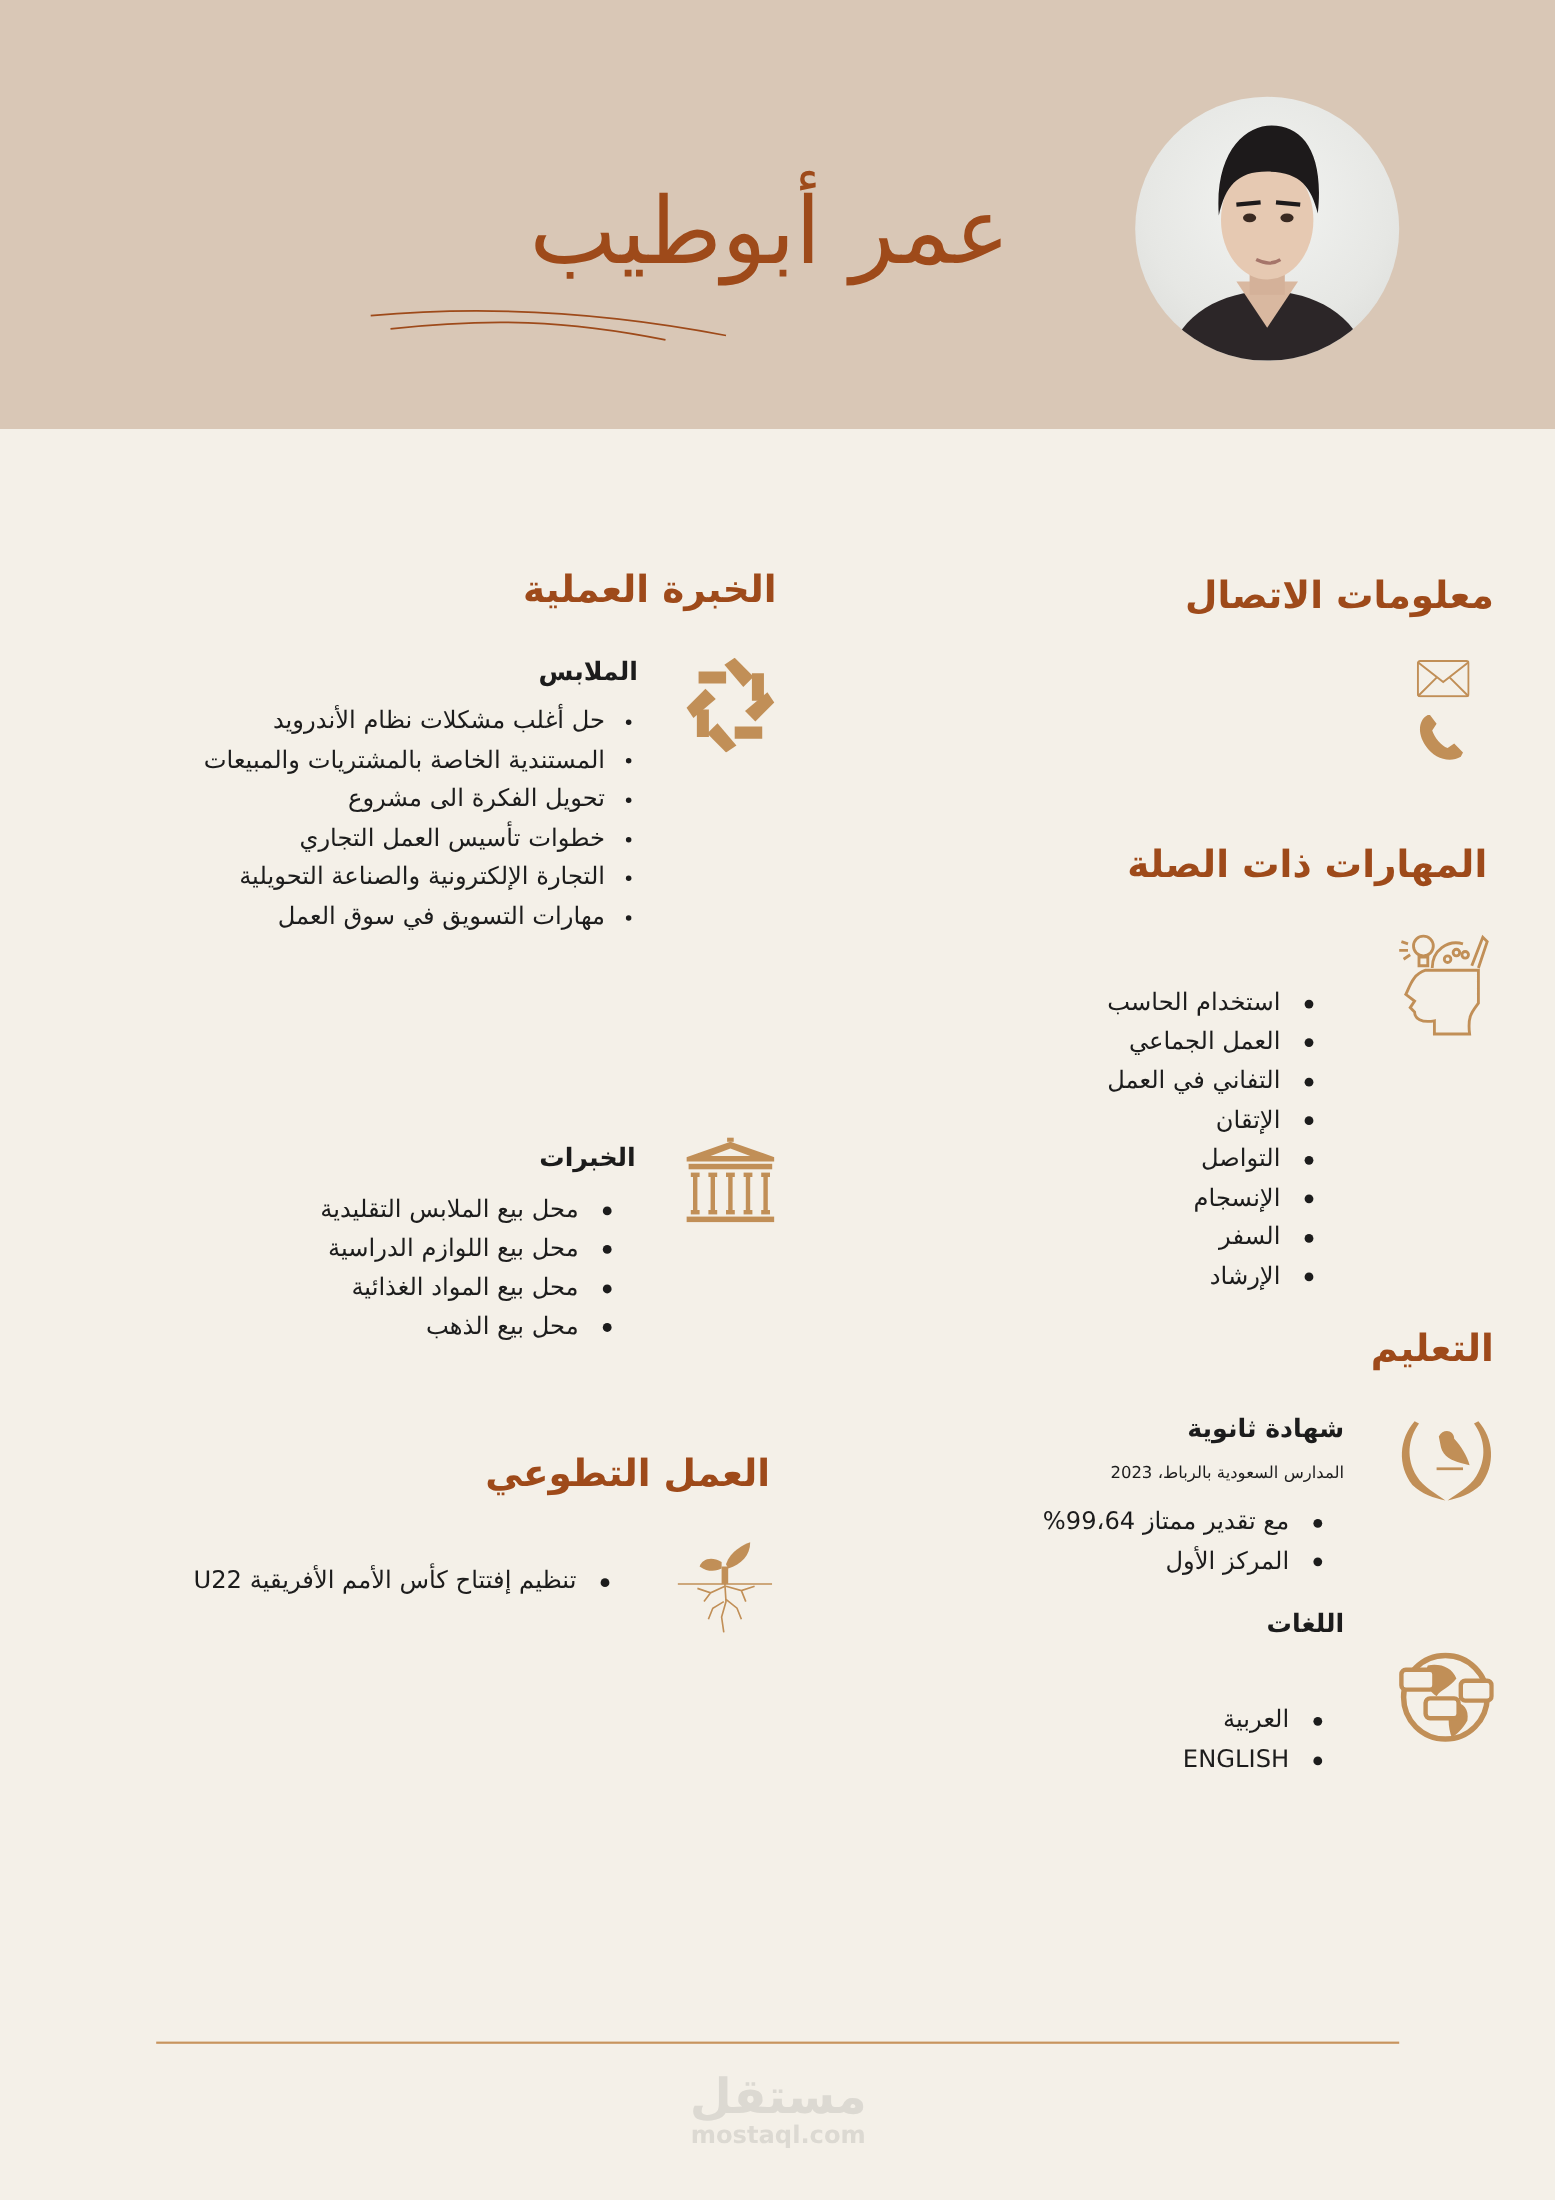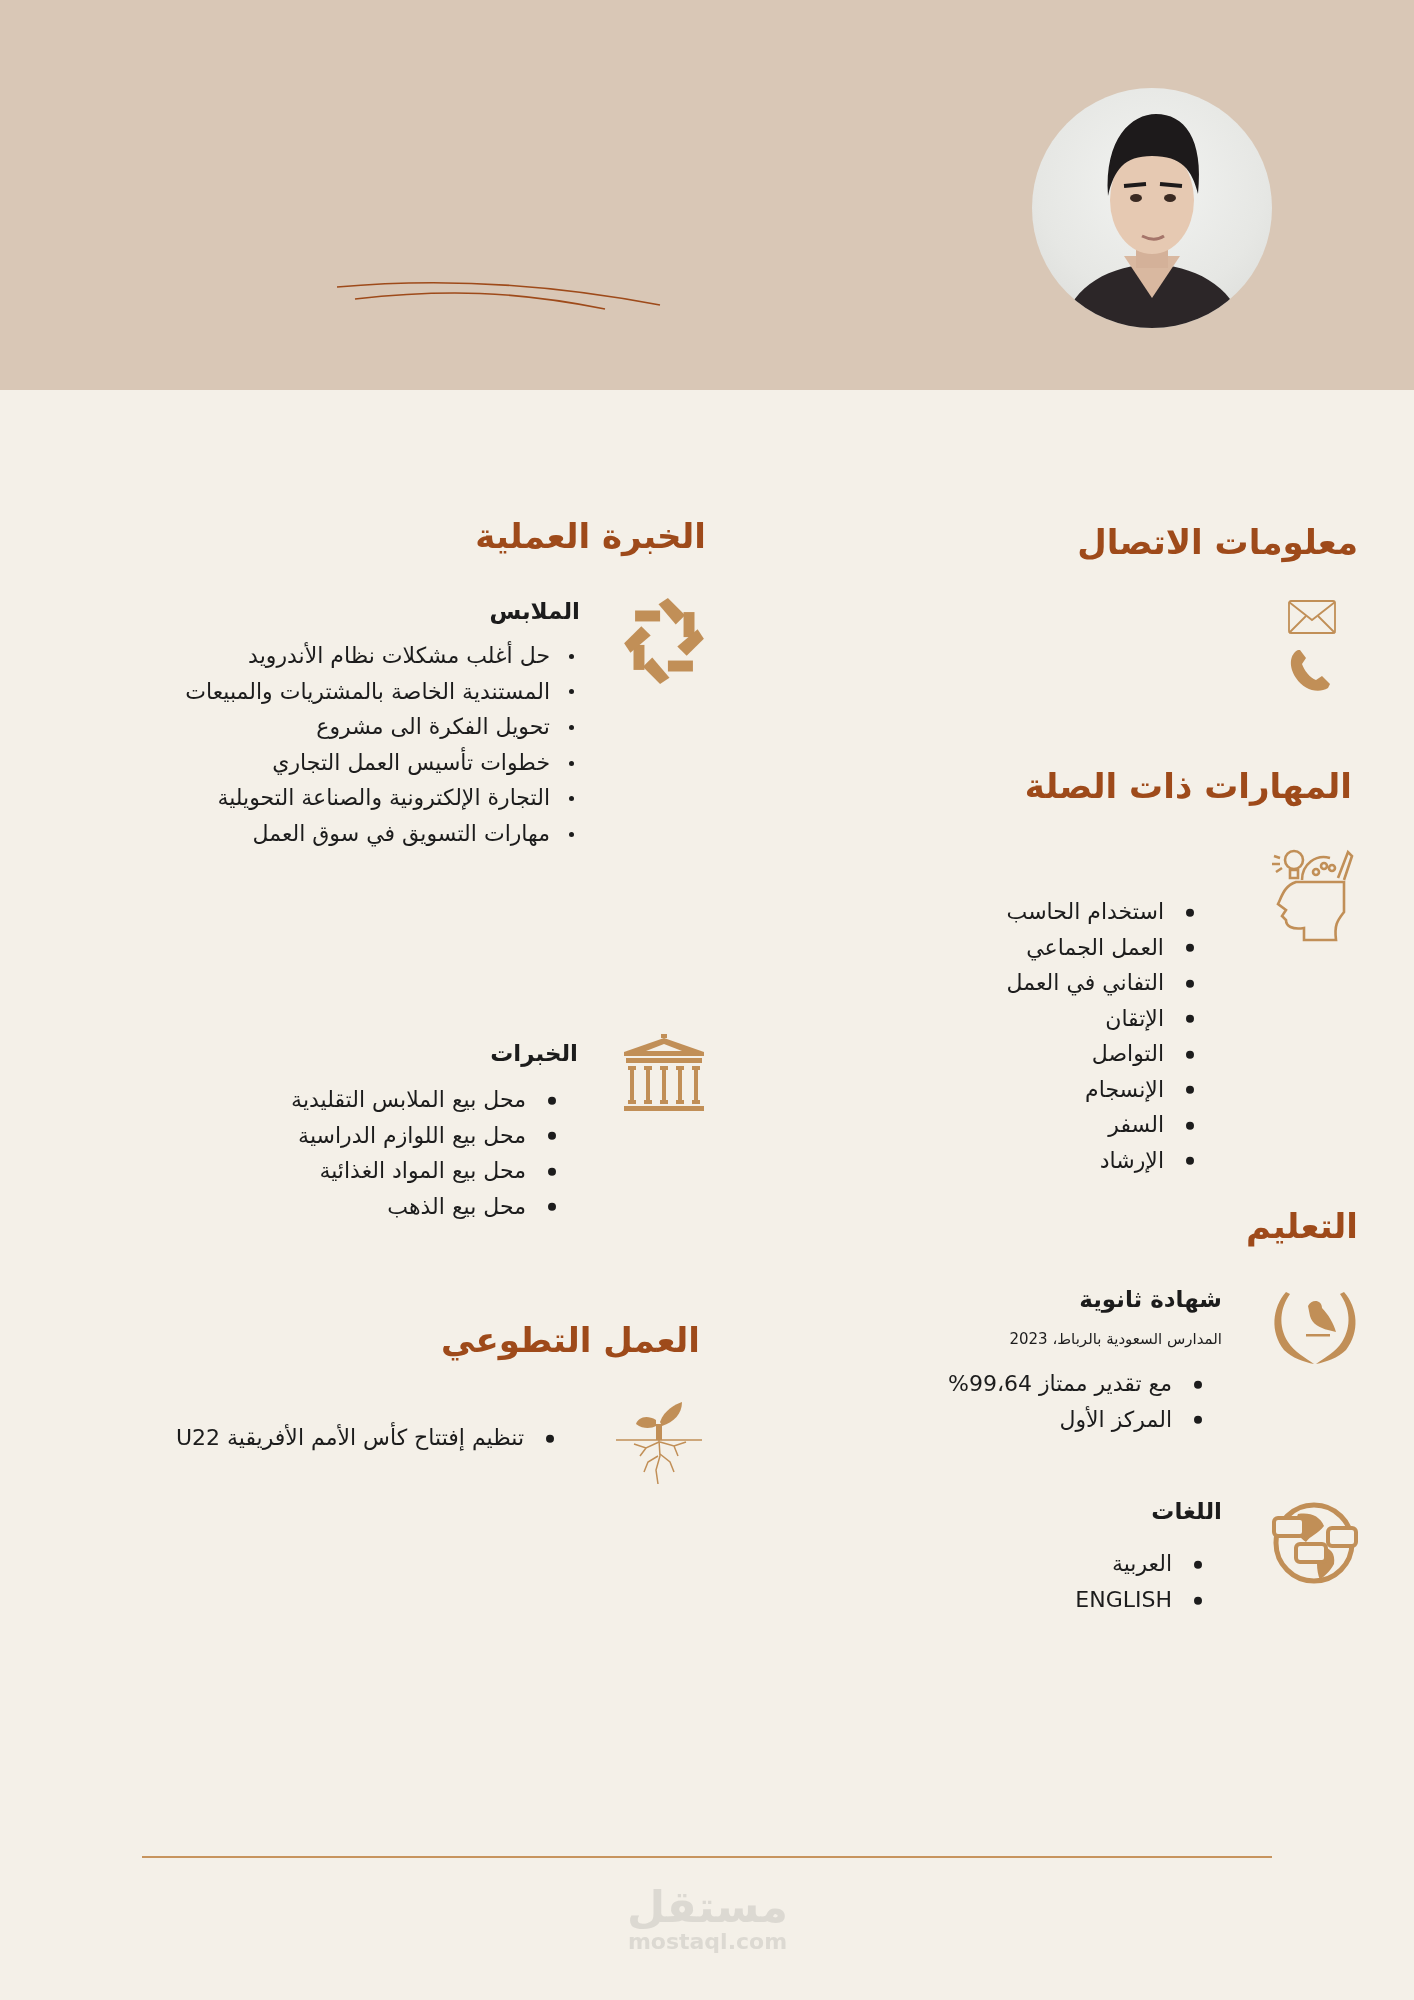--- a/index.html
+++ b/index.html
@@ -57,20 +57,21 @@
       position: absolute; left: 620px; top: 1885px; width: 175px; text-align: center;
       color: #dcd9d2;
     }
     .watermark .ar { font-size: 44px; font-weight: bold; direction: rtl; line-height: 1; }
     .watermark .en { font-size: 22px; font-weight: bold; line-height: 1; margin-top: 2px; }
   </style>
 </head>
 <body>
 
 <div class="header">
+  <div class="name">عمر أبوطيب</div>
   <svg class="flourish" width="330" height="40" viewBox="0 0 330 40">
     <path d="M2 12 C 90 4, 200 6, 325 30" stroke="#9E4A1A" stroke-width="1.6" fill="none"></path>
     <path d="M20 24 C 110 14, 180 16, 270 34" stroke="#9E4A1A" stroke-width="1.6" fill="none"></path>
   </svg>
   <div class="photo">
     <svg width="240" height="240" viewBox="0 0 240 240">
       <path d="M30 240 C 40 195, 80 178, 120 176 C 160 178, 200 195, 212 240 Z" fill="#2c2628"></path>
       <path d="M92 168 L 120 210 L 148 168 Z" fill="#d9b8a0"></path>
       <rect x="104" y="150" width="32" height="30" fill="#d4b199"></rect>
       <ellipse cx="120" cy="112" rx="42" ry="54" fill="#e6c9b2"></ellipse>
@@ -136,21 +137,21 @@
 </ul>
 
 <svg class="icon" style="left:1270px; top:1502px;" width="88" height="82" viewBox="0 0 88 82">
   <circle cx="44" cy="41" r="38" fill="none" stroke="#C18F57" stroke-width="5"></circle>
   <path d="M28 12 C 40 10, 50 14, 54 24 C 48 32, 40 34, 36 40 C 30 36, 26 30, 24 22 Z" fill="#C18F57"></path>
   <path d="M50 46 C 58 44, 66 50, 64 62 C 60 70, 54 74, 50 78 C 46 68, 46 56, 50 46 Z" fill="#C18F57"></path>
   <rect x="4" y="16" width="30" height="18" rx="4" fill="#F4F0E8" stroke="#C18F57" stroke-width="4"></rect>
   <rect x="58" y="26" width="28" height="18" rx="4" fill="#F4F0E8" stroke="#C18F57" stroke-width="4"></rect>
   <rect x="26" y="42" width="30" height="18" rx="4" fill="#F4F0E8" stroke="#C18F57" stroke-width="4"></rect>
 </svg>
-<div class="sub-title" style="right:192px; top:1498px;text-align:right;">اللغات</div>
+<div class="sub-title" style="right:192px; top:1464px;text-align:right;">اللغات</div>
 <ul class="list big-bullet" style="right:204px; top:1546px; line-height:36px;">
   <li>العربية</li>
   <li>ENGLISH</li>
 </ul>
 
 <div class="section-title" style="right:708px; top:518px;">الخبرة العملية</div>
 <svg class="icon" style="left:620px; top:598px;" width="88" height="86" viewBox="0 0 110 110">
   <g fill="#C18F57">
     <polygon points="48,8 60,0 82,22 70,34"></polygon>
     <polygon points="80,18 94,18 94,50 80,50"></polygon>

